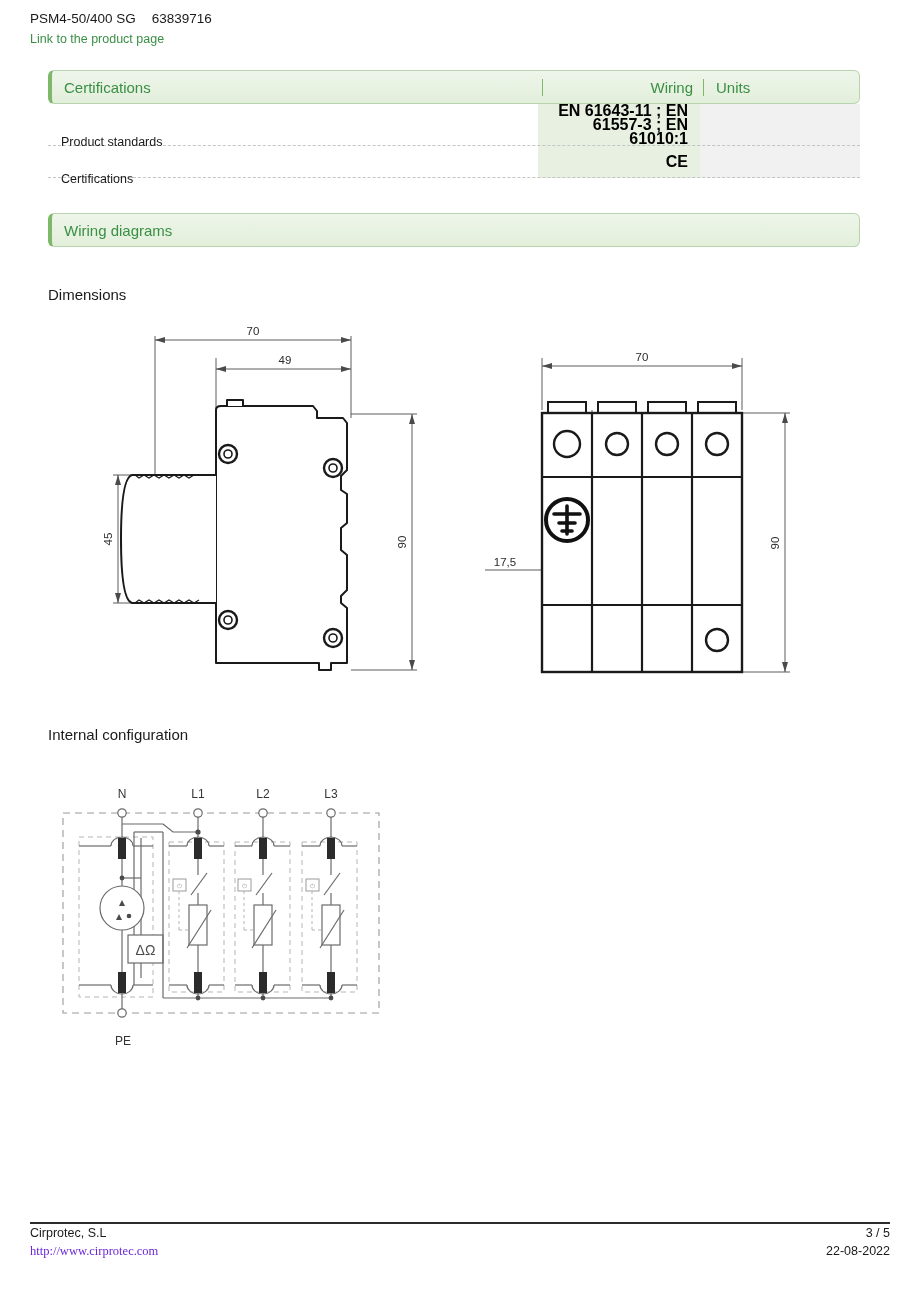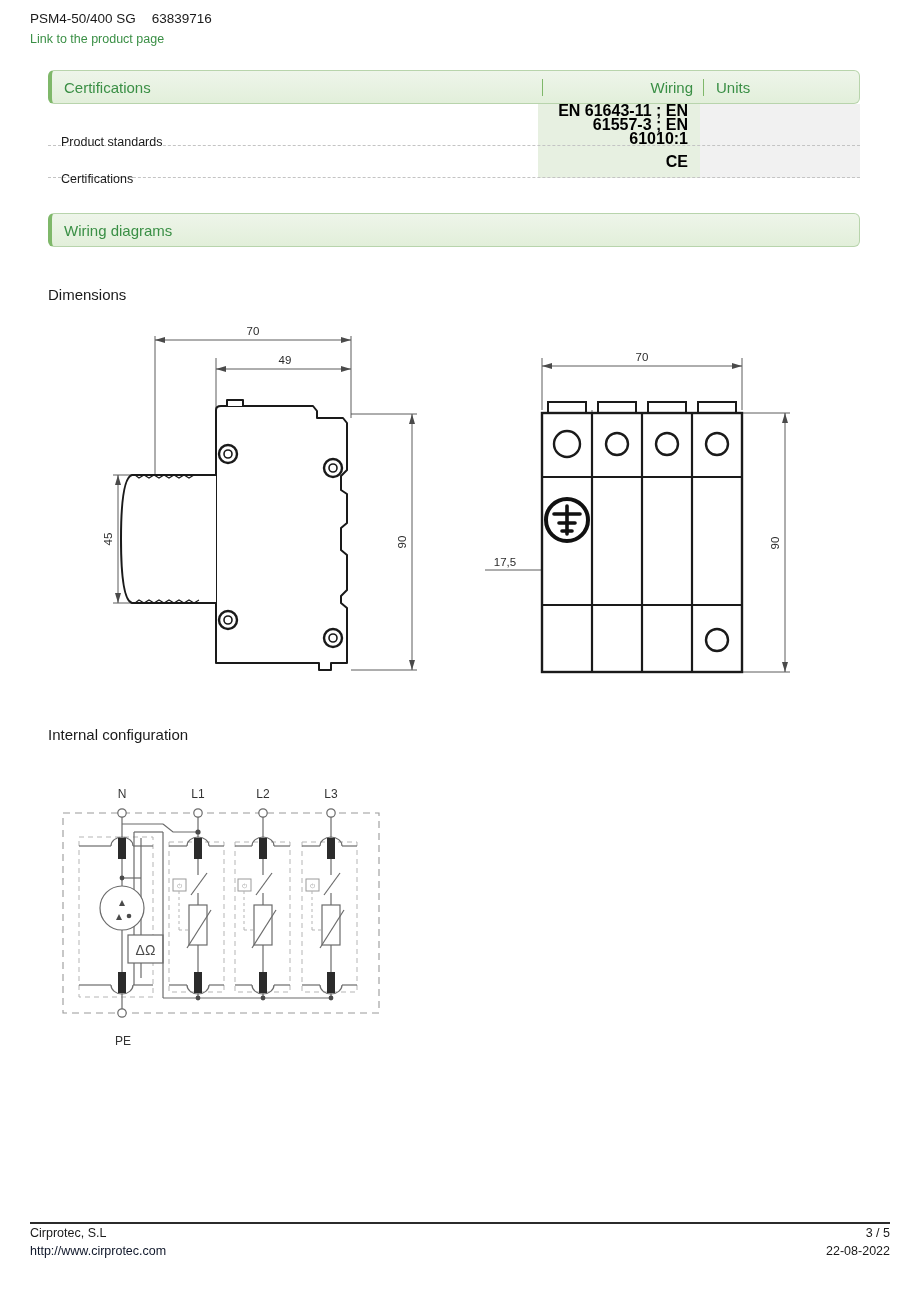--- a/index.html
+++ b/index.html
@@ -103,21 +103,21 @@
   
   .footer {
     position: absolute; left: 30px; top: 1222px; width: 860px;
   }
   .footer .rule { height: 2px; background: #2b2b2b; width: 100%; }
   .footer .frow {
     display: flex; justify-content: space-between; align-items: baseline;
     font-size: 12.5px; line-height: 18px; 
   }
   .footer .company { color: #1a1a1a; }
-  .footer .weburl  { color: #0f172a; text-decoration: none; }
+  .footer .weburl  { color: #6d28d9; text-decoration: none; font-family: Liberation Serif, serif; }
   .footer .pageno  { color: #1a1a1a; }
   .footer .docdate { color: #1a1a1a; }
 </style>
 </head>
 <body>
 
 <div class="doc-header">
   <div class="title-row">
     <span class="model">PSM4-50/400 SG</span><span class="refnum">63839716</span>
   </div>

